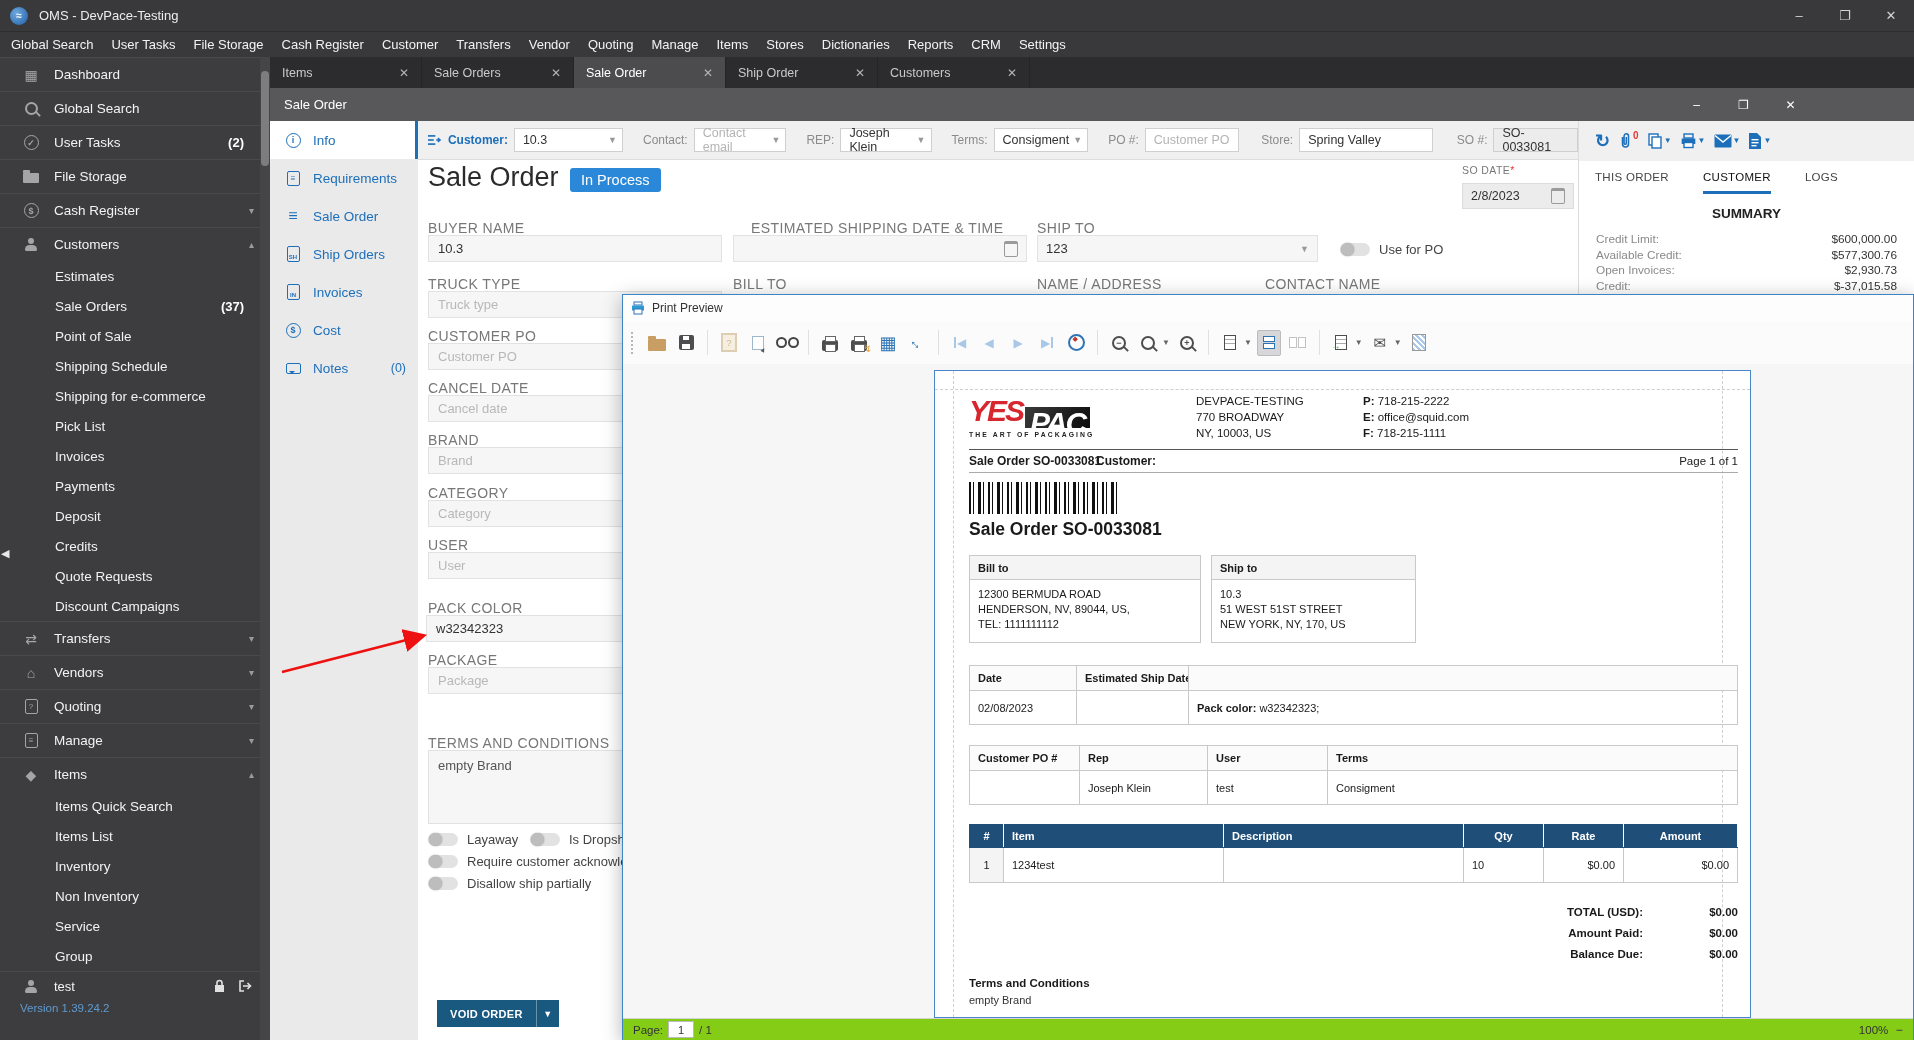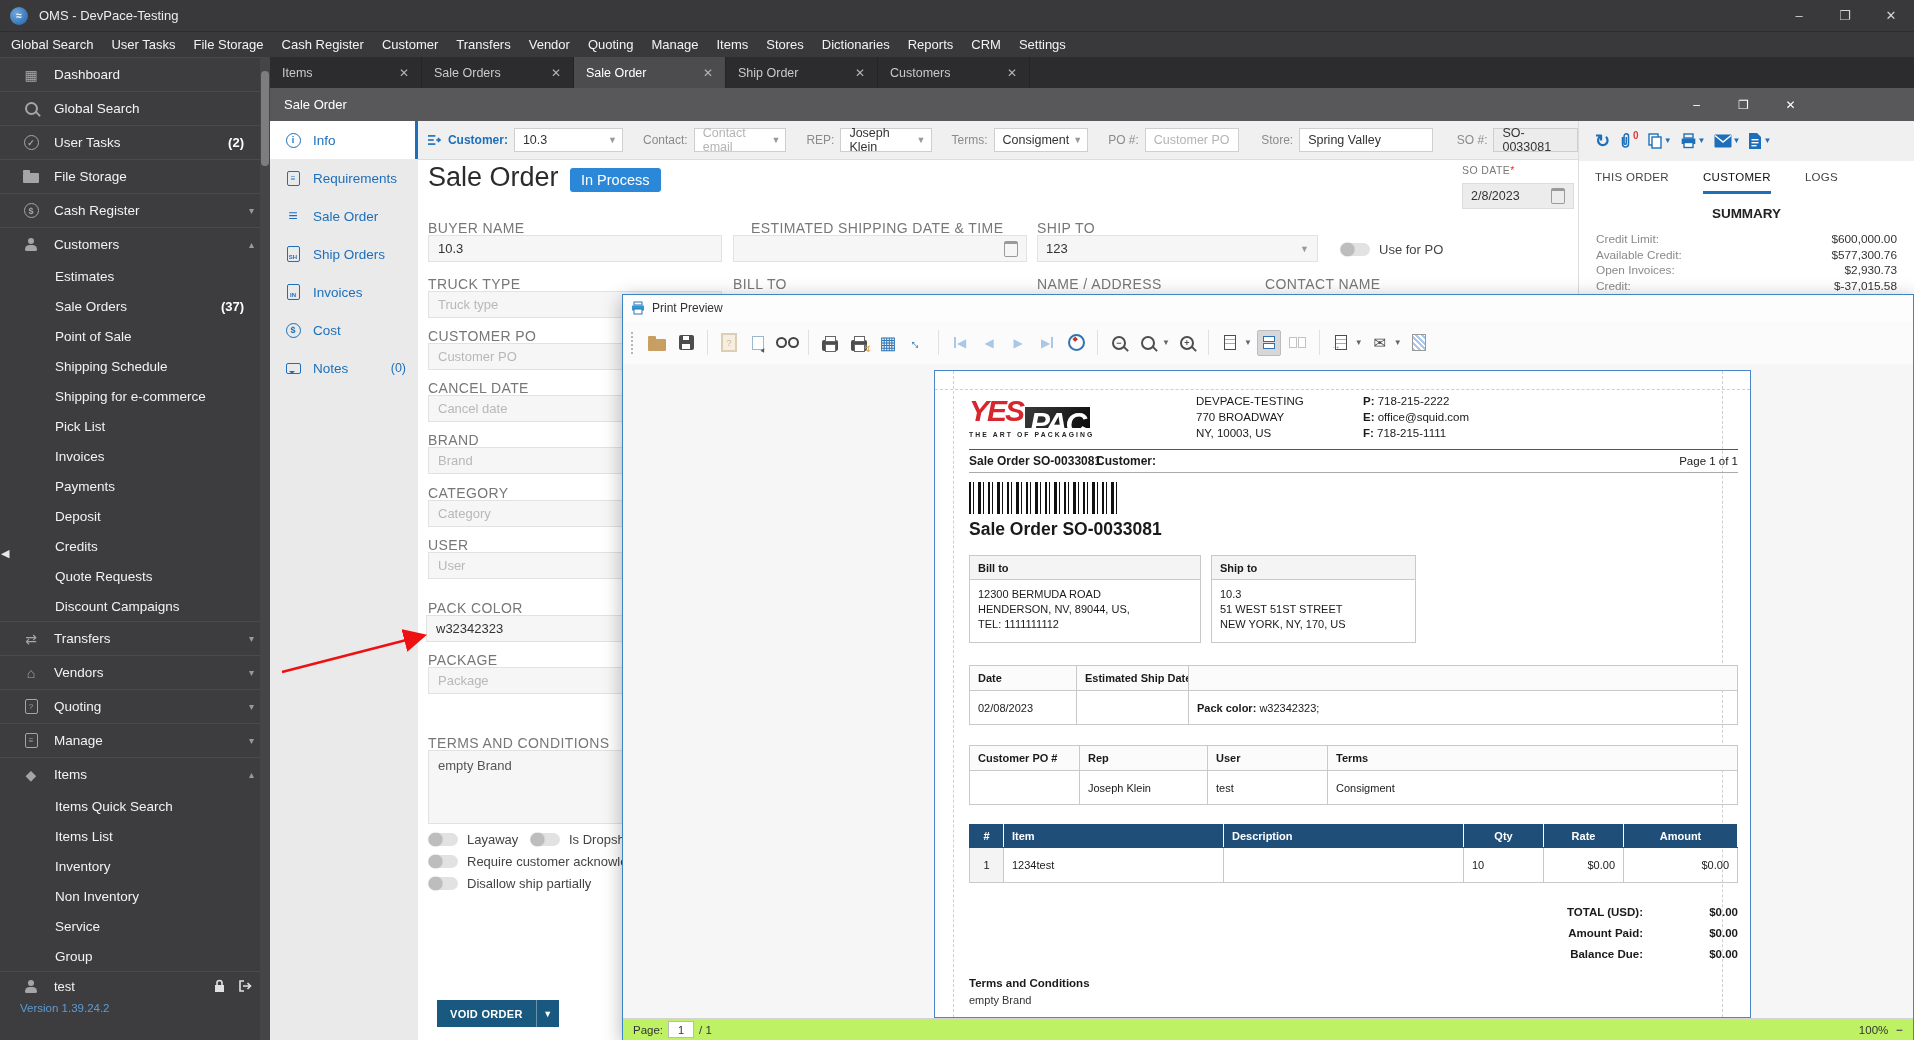--- a/index.html
+++ b/index.html
@@ -179,21 +179,21 @@
   table.dt td,table.dt th{border:1px solid #c9c9c9;padding:0 8px;text-align:left;overflow:hidden;white-space:nowrap;}
   table.dt th{height:24px;font-weight:bold;background:#fbfbfb;}
   table.dt td{height:33px;}
   table.items th{background:#1f4e79;color:#fff;height:22px;border-color:#1f4e79;border-right-color:#fff;}
   table.items td{height:34px;}
   .tot-row{position:absolute;left:18px;width:769px;display:flex;justify-content:flex-end;font-weight:bold;font-size:11.5px;}
   .tot-row .tl{text-align:right;}
   .tot-row .tv{width:95px;text-align:right;}
   .terms-h{position:absolute;left:18px;font-weight:bold;font-size:11.5px;}
   .terms-t{position:absolute;left:18px;font-size:11px;color:#333;}
-  .dlg-status{position:absolute;left:0;top:723px;width:1290px;height:22px;background:#bef264;border-top:1px solid #d4d4d4;
+  .dlg-status{position:absolute;left:0;top:723px;width:1290px;height:22px;background:#84cc16;border-top:1px solid #d4d4d4;
     display:flex;align-items:center;padding:0 10px;font-size:11.5px;color:#333;box-sizing:border-box;}
   .pg-input{width:24px;height:15px;border:1px solid #bbb;background:#fff;text-align:center;font-size:11px;margin:0 5px;display:flex;align-items:center;justify-content:center;}
   .zoom-val{margin-left:auto;margin-right:8px;}
   .zoom-minus{font-weight:bold;color:#555;}
 </style>
 </head>
 <body>
 
 <div id="app">
 

